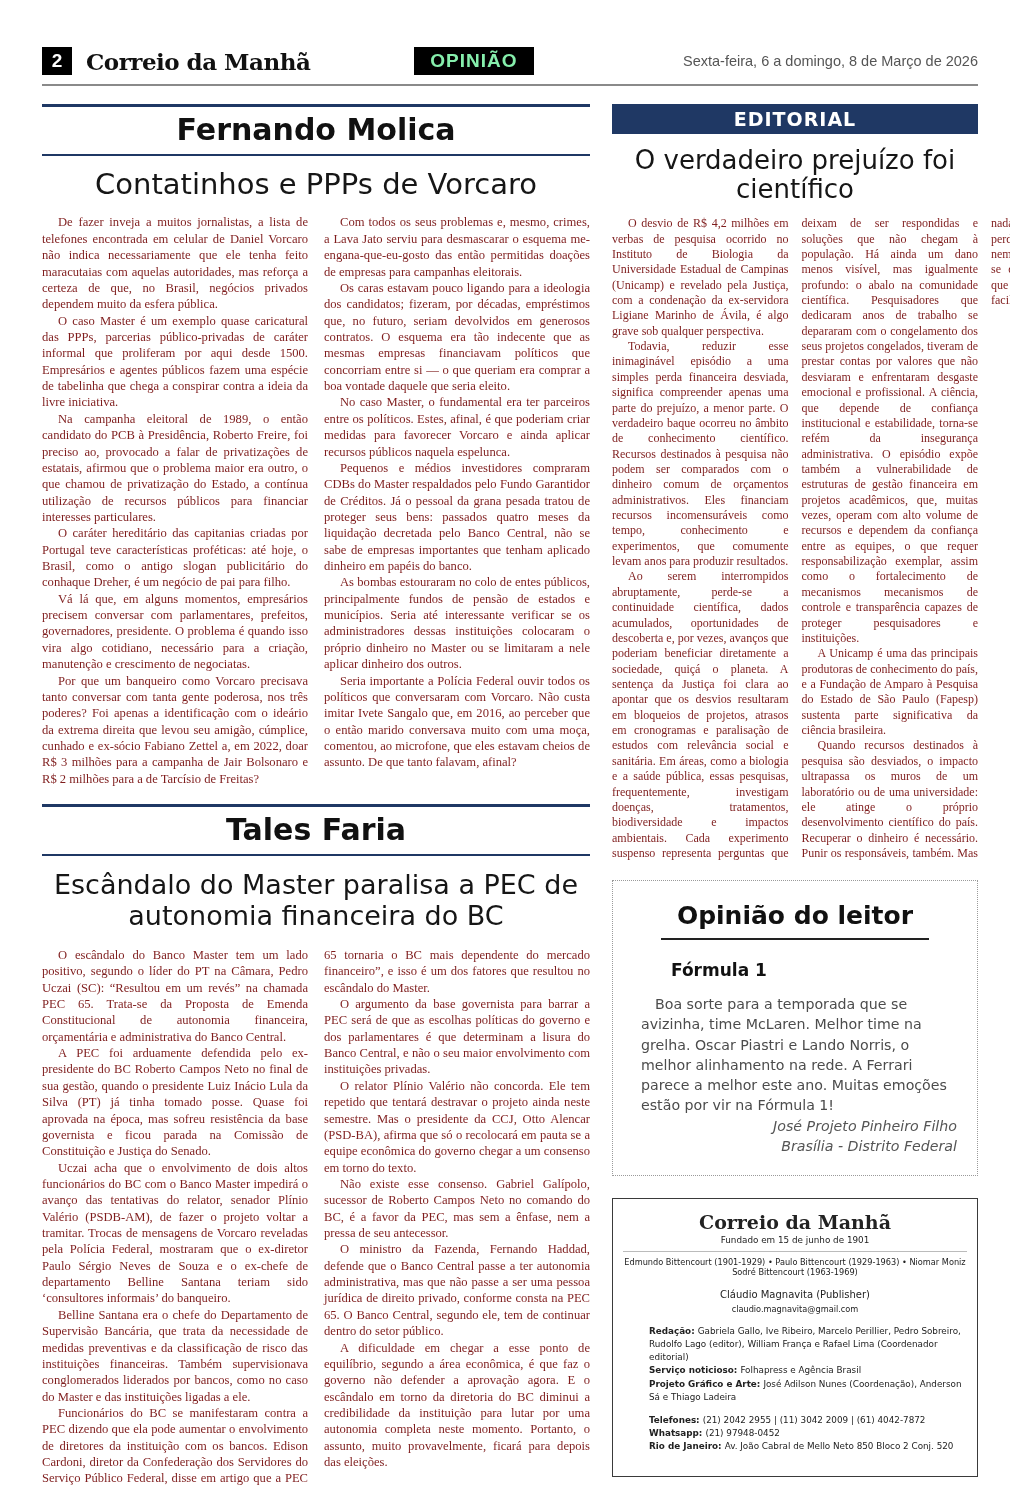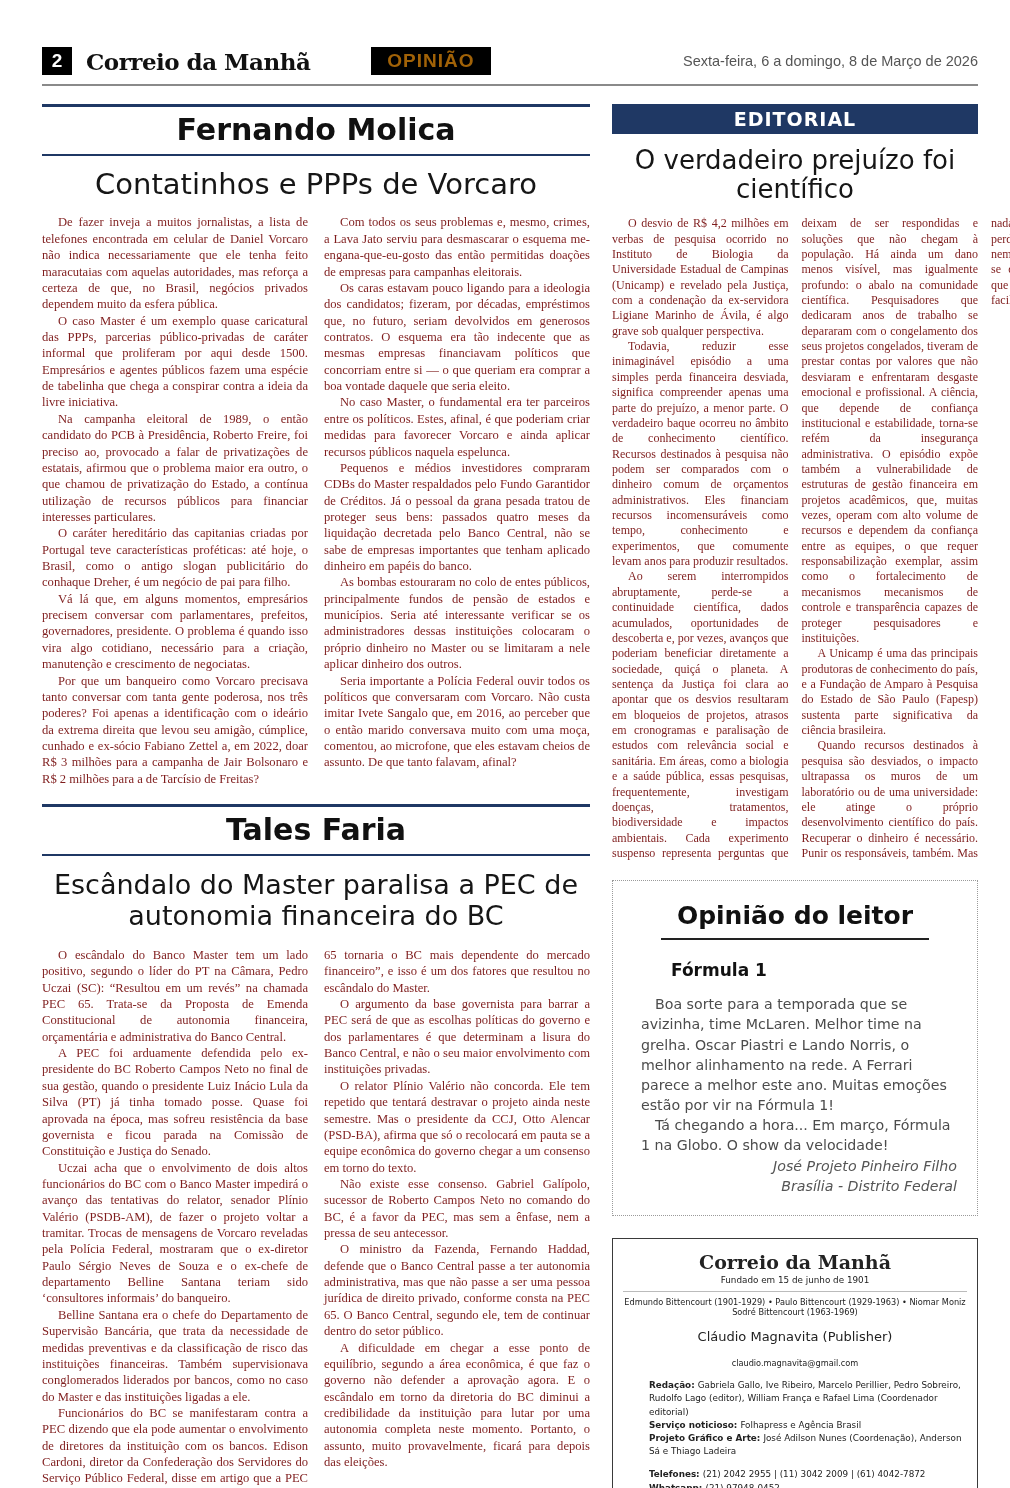--- a/index.html
+++ b/index.html
@@ -4,22 +4,22 @@
 <style>
   html,body{margin:0;padding:0;background:#f3f3f1;}
   .page{position:relative;width:1010px;min-height:1488px;margin:0 auto;background:#ffffff;
         font-family:"Liberation Sans",sans-serif;color:#111;overflow:hidden;}
   
   .hdr{position:relative;display:flex;align-items:center;height:34px;margin:44px 32px 0 42px;}
   .pageno{background:#000;color:#fff;font-weight:bold;font-size:19px;width:30px;height:28px;
           display:flex;align-items:center;justify-content:center;}
   .masthead{font-family:"DejaVu Serif",serif;font-weight:bold;font-size:23px;letter-spacing:-0.5px;
             margin:0 0 0 14px;white-space:nowrap;}
-  .section-badge{background:#000;color:#a16207;font-weight:bold;font-size:19px;letter-spacing:1px;
-                 padding:3px 16px;margin-left:61px;}
+  .section-badge{background:#000;color:#86efac;font-weight:bold;font-size:19px;letter-spacing:1px;
+                 padding:3px 16px;margin-left:104px;}
   .hdr-date{margin-left:auto;font-size:14.5px;color:#555;}
   .hdr-rule{height:2px;background:#8a8a8a;margin:6px 32px 0 42px;}
   
   .content{display:flex;padding:18px 32px 0 42px;gap:22px;}
   .col-left{width:548px;flex:none;}
   .col-right{width:366px;flex:none;}
   
   .rule-thick{height:3px;background:#1f3864;}
   .rule-thin{height:2px;background:#1f3864;}
   .author{font-size:30px;font-weight:bold;text-align:center;margin:5px 0 7px 0;
@@ -49,21 +49,21 @@
   .reader-body{font-size:14.2px;line-height:1.42;color:#4c4c4c;margin:0 4px 0 8px;}
   .reader-body p{margin:0;text-indent:14px;}
   .reader-sig{font-style:italic;color:#555;text-align:right;font-size:14.2px;line-height:1.4;margin-top:2px;}
   
   .imprint{border:1px solid #3a3a3a;margin-top:22px;padding:10px 10px 12px 10px;text-align:center;
            font-family:"DejaVu Sans",sans-serif;color:#222;}
   .im-title{font-family:"DejaVu Serif",serif;font-weight:bold;font-size:19px;margin:2px 0 2px 0;}
   .im-founded{font-size:8.8px;margin-bottom:6px;}
   .im-hr{height:1px;background:#bbb;margin:0 0 5px 0;}
   .im-founders{font-size:8.2px;margin-bottom:12px;}
-  .im-publisher{font-size:13px;margin-bottom:14px;}
+  .im-publisher{font-size:10px;margin-bottom:4px;}
   .im-email{font-size:8.2px;margin-bottom:11px;text-align:center;}
   .im-block{text-align:left;font-size:8.8px;line-height:1.5;margin:0 0 10px 26px;}
   .im-line{white-space:normal;}
 </style>
 </head>
 <body>
 
 <div class="page">
 
   <header class="hdr">
@@ -132,21 +132,20 @@
             <p>A Unicamp é uma das principais produtoras de conhecimento do país, e a Fundação de Amparo à Pesquisa do Estado de São Paulo (Fapesp) sustenta parte significativa da ciência brasileira.</p>
             <p>Quando recursos destinados à pesquisa são desviados, o impacto ultrapassa os muros de um laboratório ou de uma universidade: ele atinge o próprio desenvolvimento científico do país. Recuperar o dinheiro é necessário. Punir os responsáveis, também. Mas nada disso vai devolver o tempo perdido na ciência, nem no tempo nem nos avanços na pesquisa. Trata-se de um incalculável patrimônio que não pode ser recomposto tão facilmente.</p>
           </div>
       </section>
 
       <section class="reader-box">
         <h2 class="reader-title"><span>Opinião do leitor</span></h2>
         <h3 class="letter-title">Fórmula 1</h3>
         <div class="reader-body">
             <p>Boa sorte para a temporada que se avizinha, time McLaren. Melhor time na grelha. Oscar Piastri e Lando Norris, o melhor alinhamento na rede. A Ferrari parece a melhor este ano. Muitas emoções estão por vir na Fórmula 1!</p>
-            <p>Tá chegando a hora... Em março, Fórmula 1 na Globo. O show da velocidade!</p>
           </div>
         <div class="reader-sig">
           <div>José Projeto Pinheiro Filho</div>
           <div>Brasília - Distrito Federal</div>
         </div>
       </section>
 
       <section class="imprint">
         <div class="im-title">Correio da Manhã</div>
         <div class="im-founded">Fundado em 15 de junho de 1901</div>

